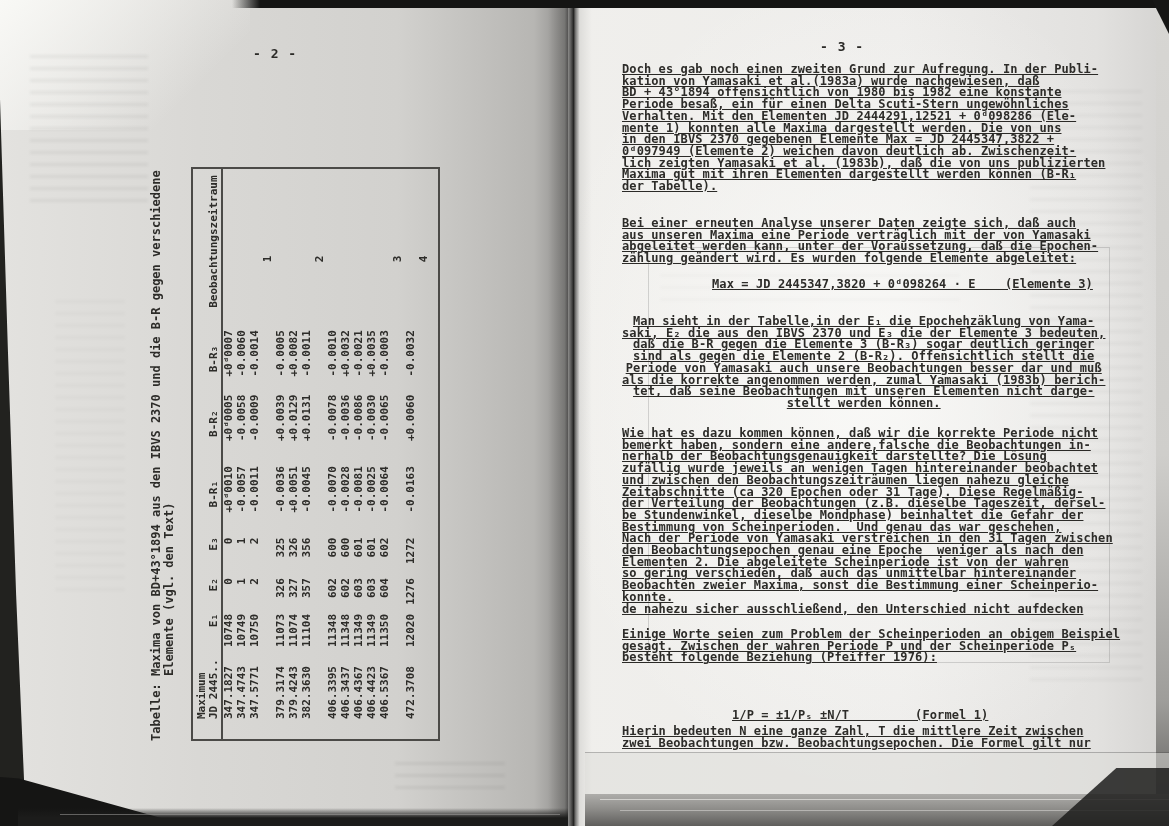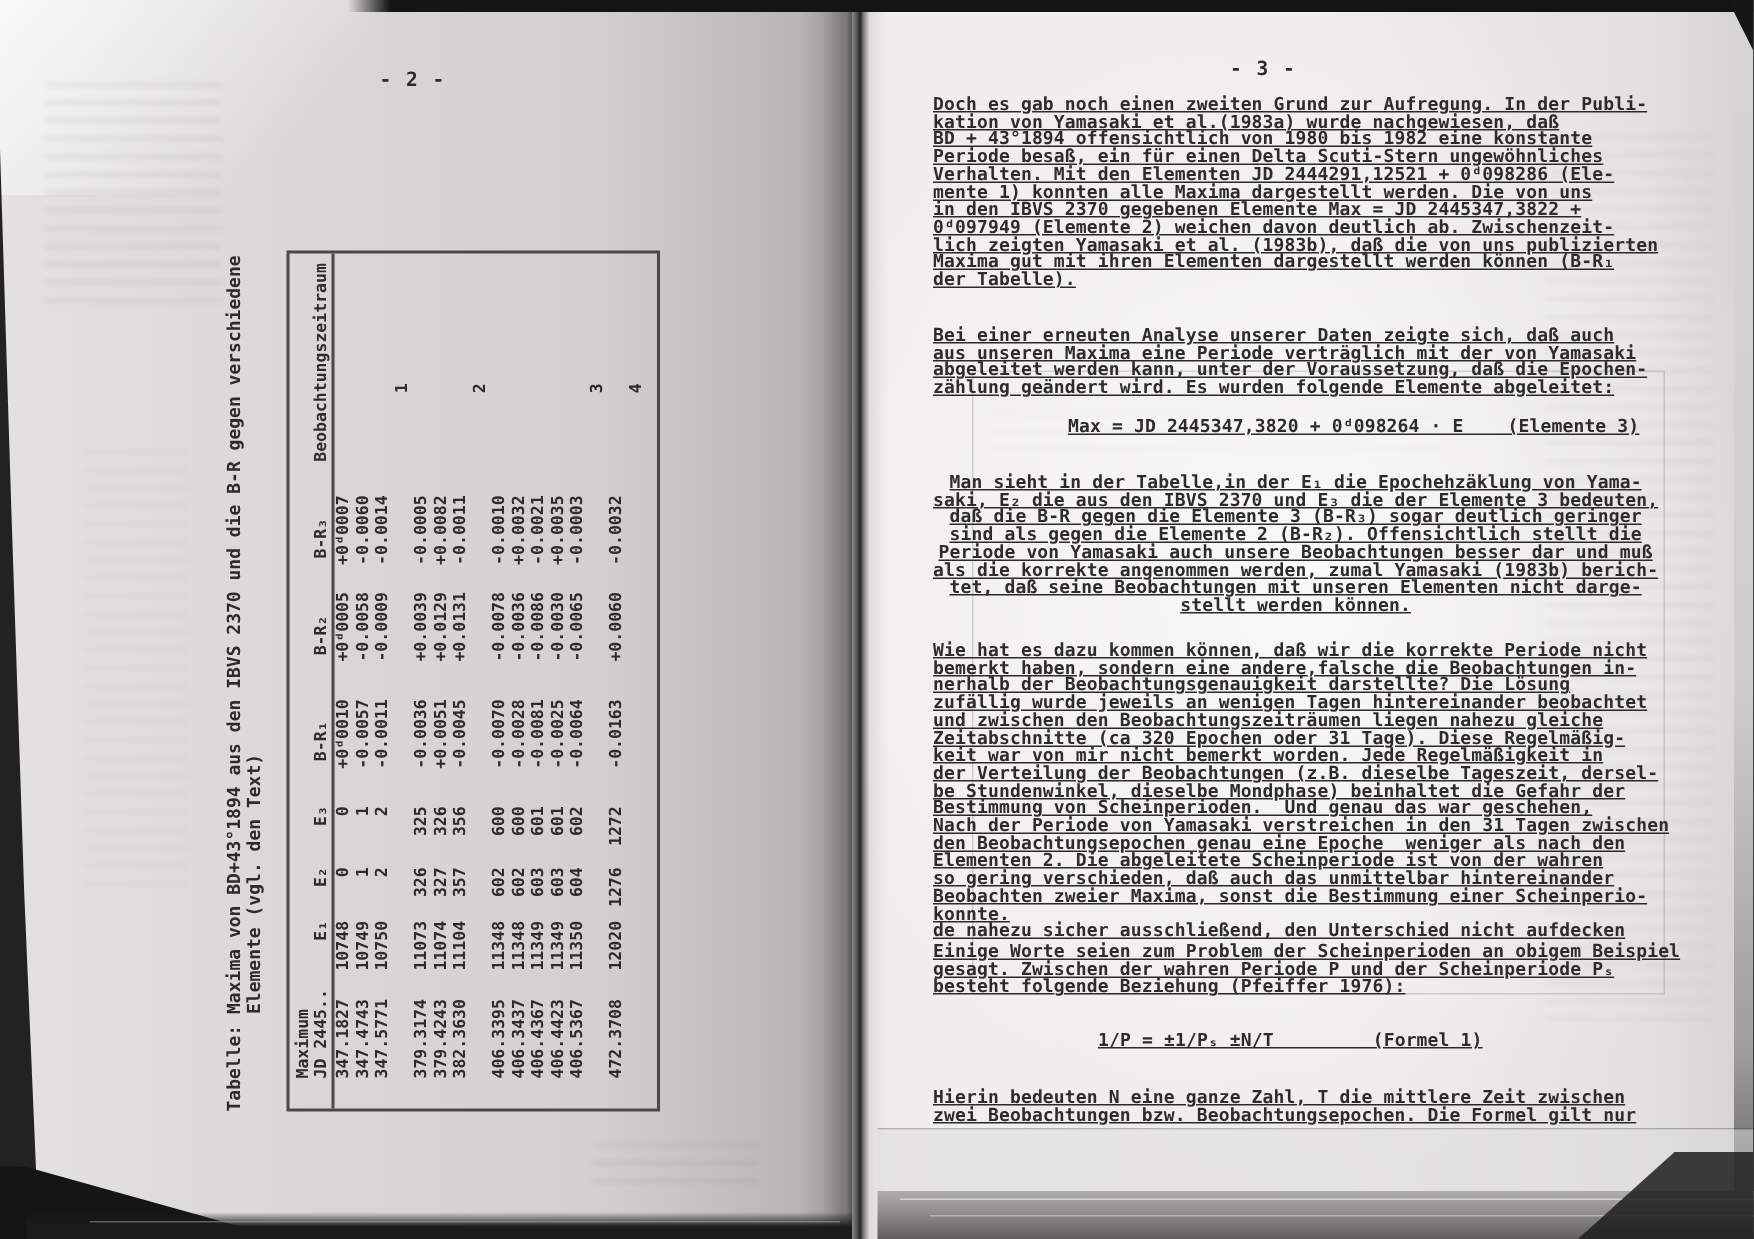--- a/index.html
+++ b/index.html
@@ -322,38 +322,37 @@
         <div class="line">tet, daß seine Beobachtungen mit unseren Elementen nicht darge-</div>
         <div class="line">stellt werden können.</div>
       </div>
       <div class="tblock" style="top: 408px; left: 0px; margin-top: 20px;">
         <div class="line">Wie hat es dazu kommen können, daß wir die korrekte Periode nicht</div>
         <div class="line">bemerkt haben, sondern eine andere,falsche die Beobachtungen in-</div>
         <div class="line">nerhalb der Beobachtungsgenauigkeit darstellte? Die Lösung</div>
         <div class="line">zufällig wurde jeweils an wenigen Tagen hintereinander beobachtet</div>
         <div class="line">und zwischen den Beobachtungszeiträumen liegen nahezu gleiche</div>
         <div class="line">Zeitabschnitte (ca 320 Epochen oder 31 Tage). Diese Regelmäßig-</div>
-        <div class="line">keit war von mir nicht bemerkt worden. Jede Regelmäßigkeit in</div>
         <div class="line">der Verteilung der Beobachtungen (z.B. dieselbe Tageszeit, dersel-</div>
         <div class="line">be Stundenwinkel, dieselbe Mondphase) beinhaltet die Gefahr der</div>
         <div class="line">Bestimmung von Scheinperioden.  Und genau das war geschehen,</div>
         <div class="line">Nach der Periode von Yamasaki verstreichen in den 31 Tagen zwischen</div>
         <div class="line">den Beobachtungsepochen genau eine Epoche  weniger als nach den</div>
         <div class="line">Elementen 2. Die abgeleitete Scheinperiode ist von der wahren</div>
         <div class="line">so gering verschieden, daß auch das unmittelbar hintereinander</div>
         <div class="line">Beobachten zweier Maxima, sonst die Bestimmung einer Scheinperio-</div>
         <div class="line">konnte.</div>
         <div class="line">de nahezu sicher ausschließend, den Unterschied nicht aufdecken</div>
       </div>
       <div class="tblock" style="top: 629px; left: 0px;">
         <div class="line">Einige Worte seien zum Problem der Scheinperioden an obigem Beispiel</div>
         <div class="line">gesagt. Zwischen der wahren Periode P und der Scheinperiode Pₛ</div>
         <div class="line">besteht folgende Beziehung (Pfeiffer 1976):</div>
       </div>
-      <div class="tblock" style="top: 688px; left: 110px;">
+      <div class="tblock" style="top: 710px; left: 110px;">
         <div class="line">1/P = ±1/Pₛ ±N/T         (Formel 1)</div>
       </div>
       <div class="tblock" style="top: 726px; left: 0px;">
         <div class="line">Hierin bedeuten N eine ganze Zahl, T die mittlere Zeit zwischen</div>
         <div class="line">zwei Beobachtungen bzw. Beobachtungsepochen. Die Formel gilt nur</div>
       </div>
     </div>
 
   <div class="fold"></div>
   <div class="edge top-strip"></div>

